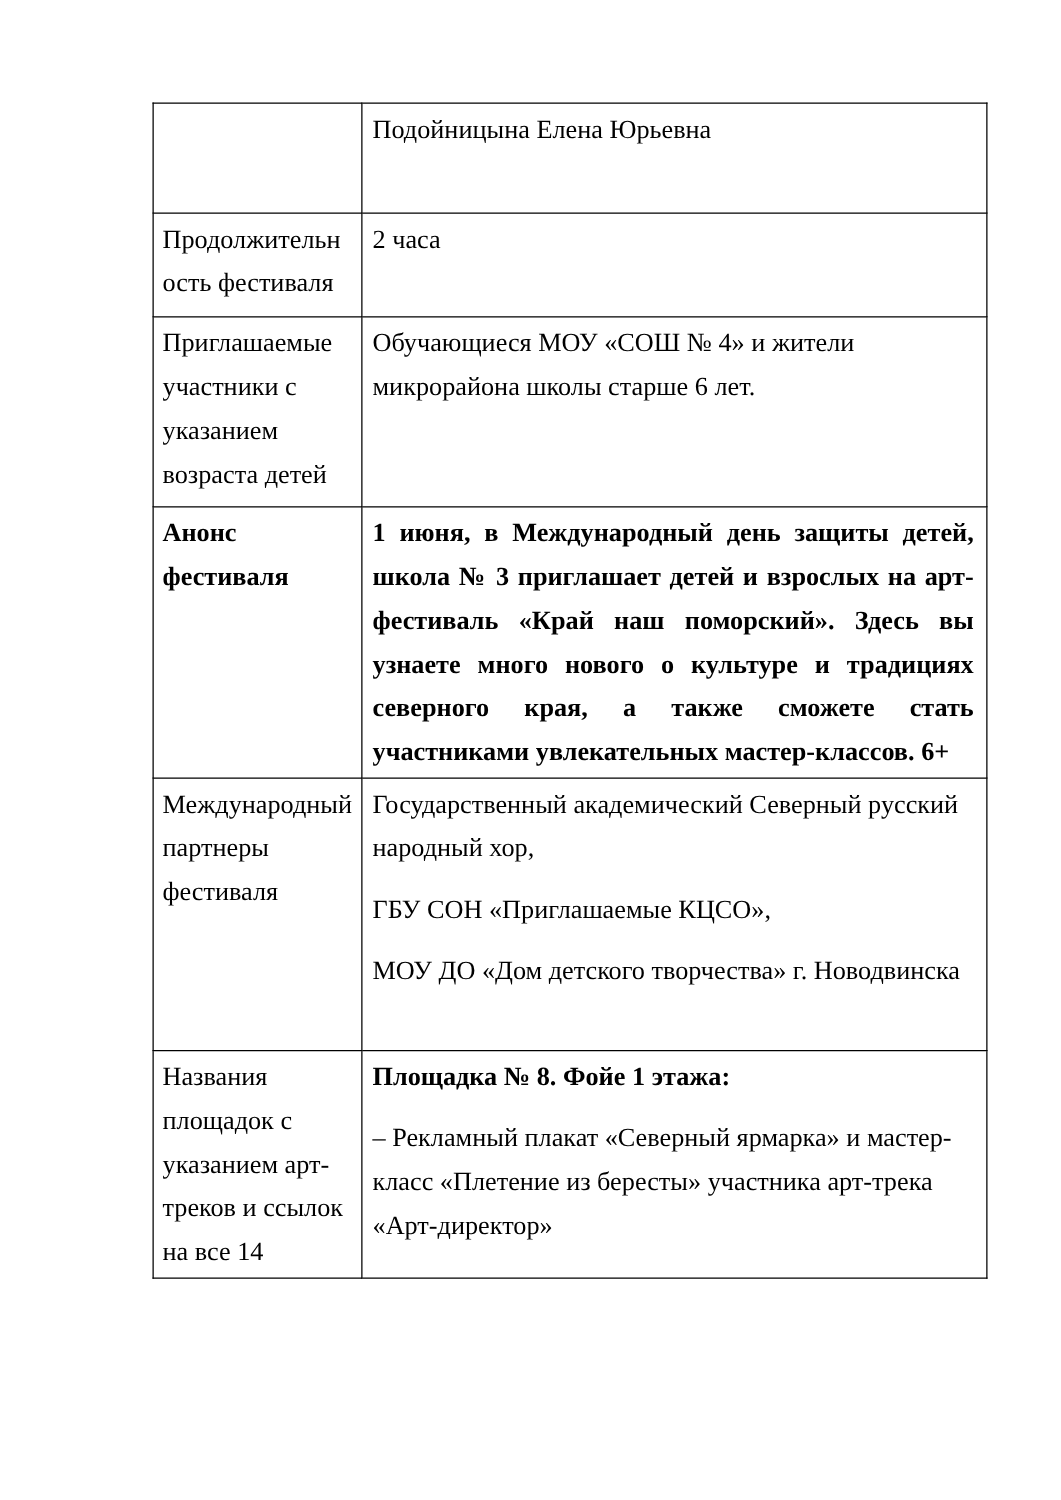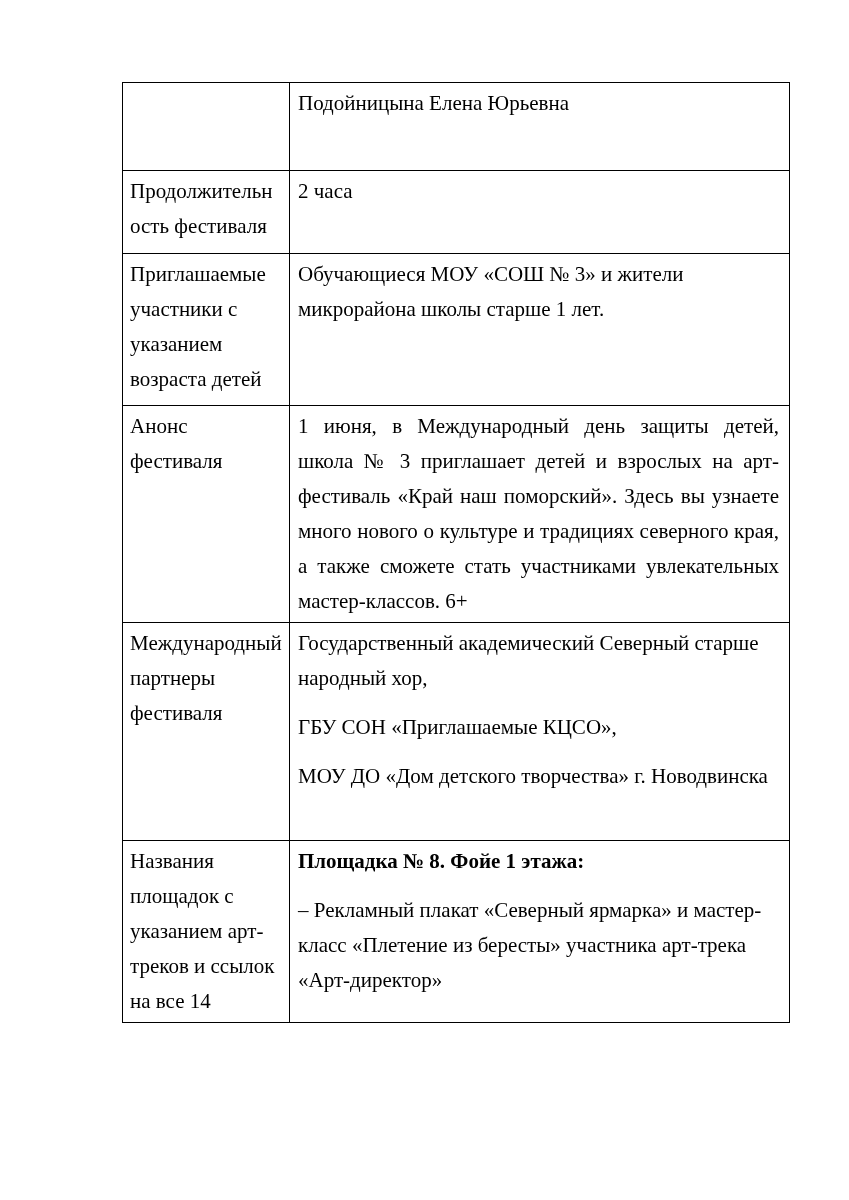--- a/index.html
+++ b/index.html
@@ -51,21 +51,21 @@
   .cell-par:last-child { margin-bottom: 0; }
 
   .cell-par.bold { font-weight: bold; }
   .cell-par.justify { text-align: justify; }
 
   
   tr.r0 td { height: 88px; }
   tr.r1 td { height: 83px; }
   tr.r2 td { height: 152px; }
   tr.r3 td { height: 116px; }
-  tr.r4 td { height: 179px; }
+  tr.r4 td { height: 179px; font-weight: bold; }
   tr.r5 td { height: 218px; }
   tr.r6 td { height: 176px; }
 </style>
 </head>
 <body>
 
 <div class="page">
 
   <table class="doc-table">
     <tbody>
@@ -86,40 +86,40 @@
         <td class="value-cell">
           <div class="cell-par">2 часа</div>
         </td>
       </tr>
 
       <tr class="r2">
         <td class="label-cell">
           <div class="cell-par">Приглашаемые участники с указанием возраста детей</div>
         </td>
         <td class="value-cell">
-          <div class="cell-par">Обучающиеся МОУ «СОШ № 3» и жители микрорайона школы старше 1 лет.</div>
+          <div class="cell-par">Обучающиеся МОУ «СОШ № 4» и жители микрорайона школы старше 6 лет.</div>
         </td>
       </tr>
 
 
       <tr class="r4">
         <td class="label-cell">
           <div class="cell-par">Анонс фестиваля</div>
         </td>
         <td class="value-cell">
           <div class="cell-par justify">1 июня, в Международный день защиты детей, школа № 3 приглашает детей и взрослых на арт-фестиваль «Край наш поморский». Здесь вы узнаете много нового о культуре и традициях северного края, а также сможете стать участниками увлекательных мастер-классов. 6+</div>
         </td>
       </tr>
 
       <tr class="r5">
         <td class="label-cell">
           <div class="cell-par">Международный партнеры фестиваля</div>
         </td>
         <td class="value-cell">
-          <div class="cell-par">Государственный академический Северный старше народный хор,</div>
+          <div class="cell-par">Государственный академический Северный русский народный хор,</div>
           <div class="cell-par">ГБУ СОН «Приглашаемые КЦСО»,</div>
           <div class="cell-par">МОУ ДО «Дом детского творчества» г. Новодвинска</div>
         </td>
       </tr>
 
       <tr class="r6">
         <td class="label-cell">
           <div class="cell-par">Названия площадок с указанием арт-треков и ссылок на все 14</div>
         </td>
         <td class="value-cell">

